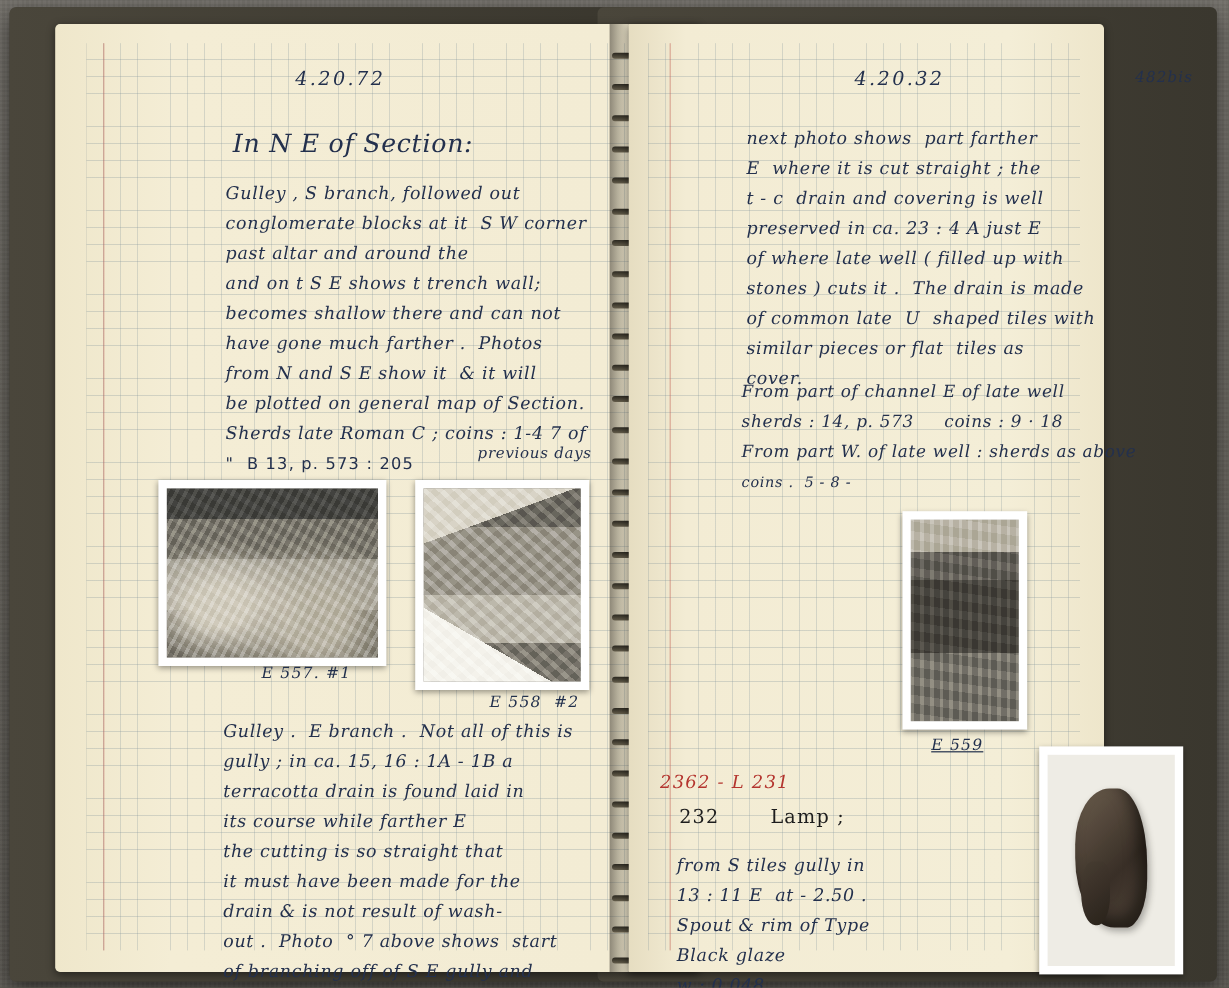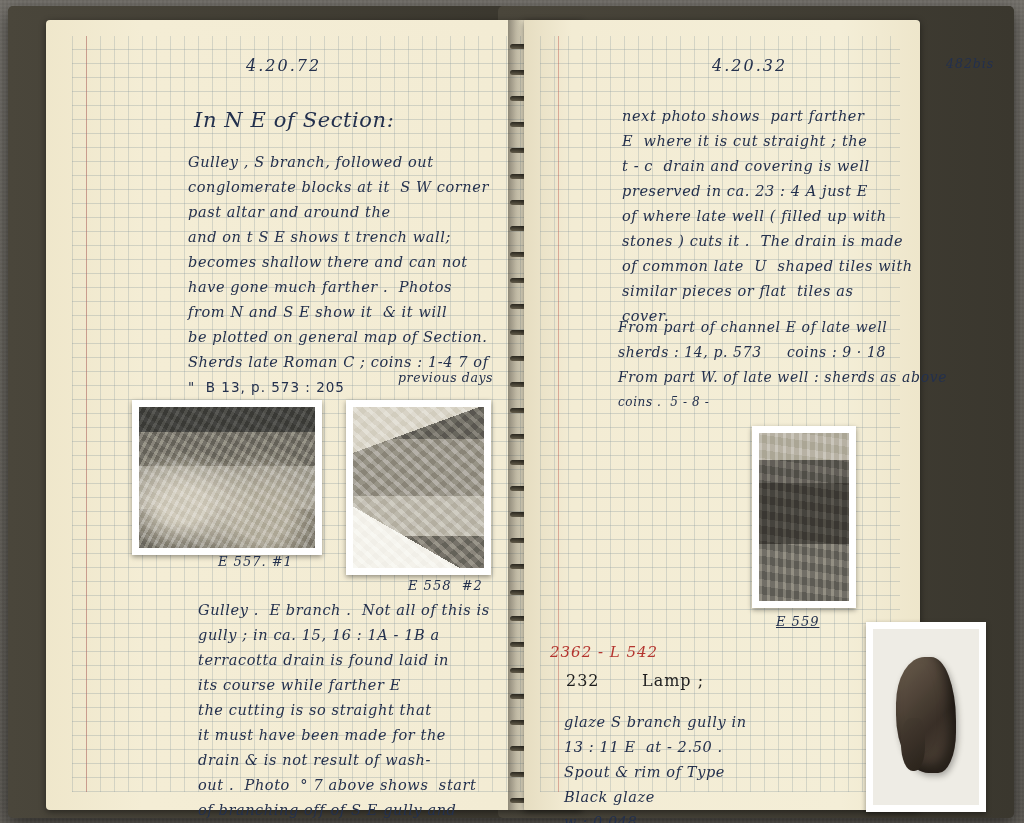--- a/index.html
+++ b/index.html
@@ -205,21 +205,21 @@
       <div class="photo ph1" style="left:86px;top:380px;width:190px;height:155px;">
         <div class="img"></div>
       </div>
       <div class="caption" style="left:172px;top:534px;">E 557. #1</div>
 
       <div class="photo ph2" style="left:300px;top:380px;width:145px;height:175px;">
         <div class="img"></div>
       </div>
       <div class="caption" style="left:362px;top:558px;">E 558  #2</div>
 
-      <div class="col" style="left:152px;top:578px;">
+      <div class="col" style="left:140px;top:578px;">
         <span class="hw line">Gulley .  E branch .  Not all of this is</span>
         <span class="hw line">gully ; in ca. 15, 16 : 1A - 1B a</span>
         <span class="hw line">terracotta drain is found laid in</span>
         <span class="hw line">its course while farther E</span>
         <span class="hw line">the cutting is so straight that</span>
         <span class="hw line">it must have been made for the</span>
         <span class="hw line">drain &amp; is not result of wash-</span>
         <span class="hw line">out .  Photo  ° 7 above shows  start</span>
         <span class="hw line">of branching off of S E gully and</span>
       </div>
@@ -290,26 +290,26 @@
         <div class="img"></div>
       </div>
       <div class="caption" style="left:252px;top:594px;text-decoration:underline;">E 559</div>
 
       <div class="photo ph4" style="left:342px;top:602px;width:120px;height:190px;">
         <div class="img">
             <div class="obj"></div>
           </div>
       </div>
 
-      <div class="hw line red" style="left:26px;top:620px;font-size:15px;letter-spacing:1px;">2362 - L 542</div>
+      <div class="hw line red" style="left:26px;top:620px;font-size:15px;letter-spacing:1px;">2362 - L 231</div>
       <div class="hw line black" style="left:42px;top:648px;font-size:16px;letter-spacing:1px;">232</div>
       <div class="hw line black" style="left:118px;top:648px;font-size:16px;letter-spacing:1px;">Lamp ;</div>
 
       <div class="col" style="left:40px;top:690px;">
-        <span class="hw line">glaze S branch gully in</span>
+        <span class="hw line">from S tiles gully in</span>
         <span class="hw line">13 : 11 E  at - 2.50 .</span>
         <span class="hw line">Spout &amp; rim of Type</span>
         <span class="hw line">Black glaze</span>
         <span class="hw line">w : 0.048 .</span>
       </div>
     </div>
   </div>
 </div>
 
 </body></html>

